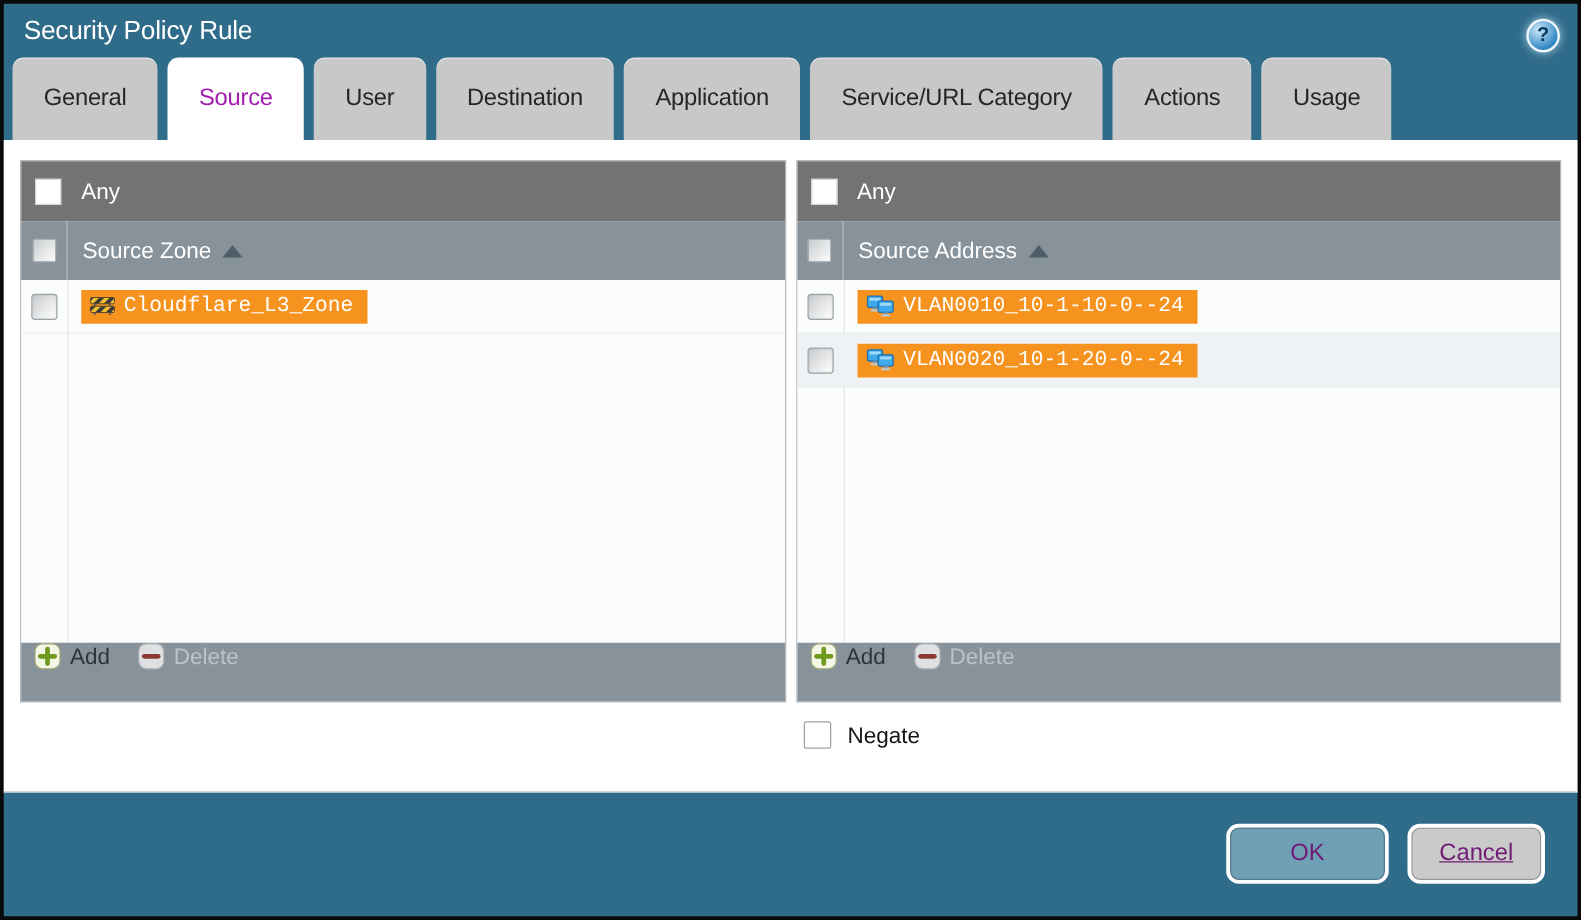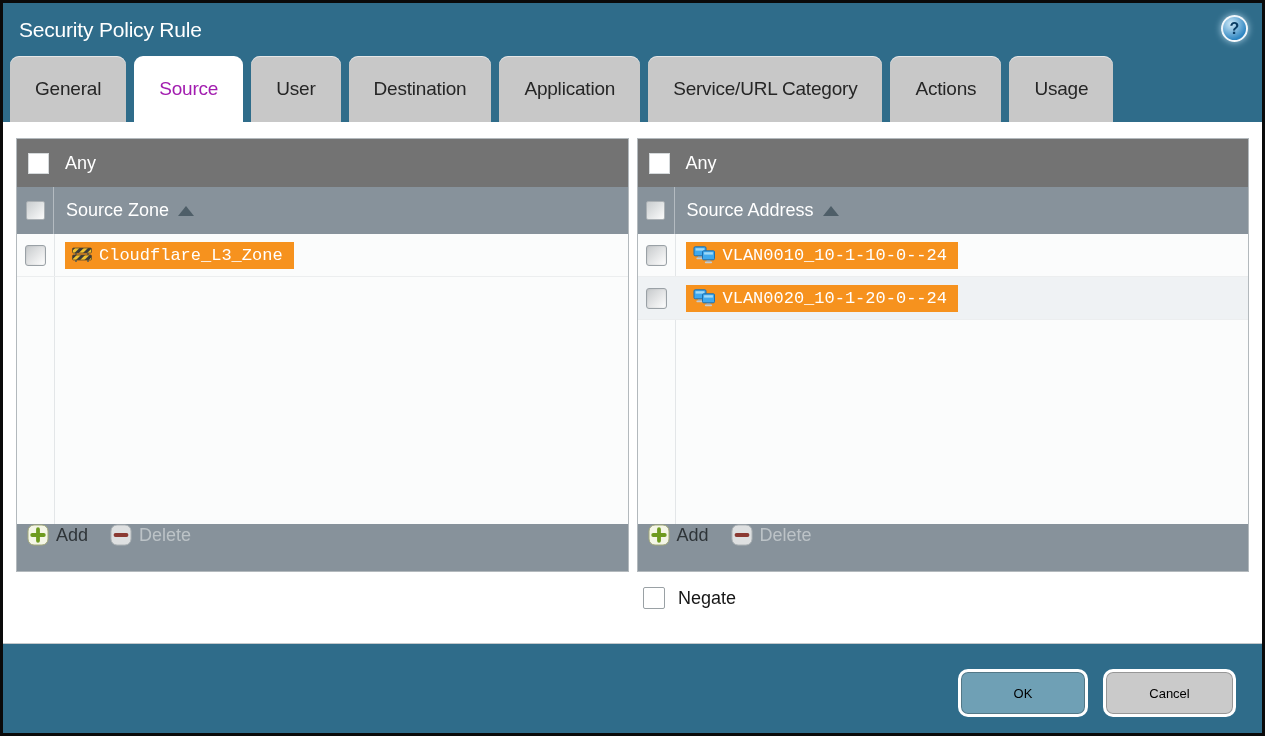--- a/index.html
+++ b/index.html
@@ -14,21 +14,21 @@
     padding: 3px;
   }
   .dialog {
     width: 100%; height: 100%;
     background: #2F6C8A;
     display: flex; flex-direction: column;
     position: relative;
   }
   
   .titlebar {
-    height: 53px;
+    height: 43px;
     display: flex; align-items: center;
     padding: 0 16px;
     color: #fff;
   }
   .titlebar .title {
     font-size: 21px;
     letter-spacing: -0.2px;
     font-weight: 400;
   }
   .help-icon {
@@ -193,26 +193,26 @@
   .dialog-footer { flex: 1; position: relative; }
   .footer-buttons {
     position: absolute; top: 25px; right: 26px;
     display: flex; gap: 15px;
   }
   .btn {
     height: 48px;
     border-radius: 10px;
     border: 3px solid #ffffff;
     display: flex; align-items: center; justify-content: center;
-    font-size: 13px; color: #000000;
+    font-size: 19px; color: #701a75;
     cursor: pointer;
     box-shadow: inset 0 0 0 1px rgba(0,0,0,0.25);
   }
   .btn.ok { width: 130px; background: #6FA0B5; }
-  .btn.cancel { width: 133px; background: #CACACA; }
+  .btn.cancel { width: 110px; background: #CACACA; text-decoration: underline; }
   .icon { display: inline-flex; }
 </style>
 </head>
 <body>
 
 <div class="screen">
   <div class="dialog">
 
     <div class="titlebar">
       <span class="title">Security Policy Rule</span>

